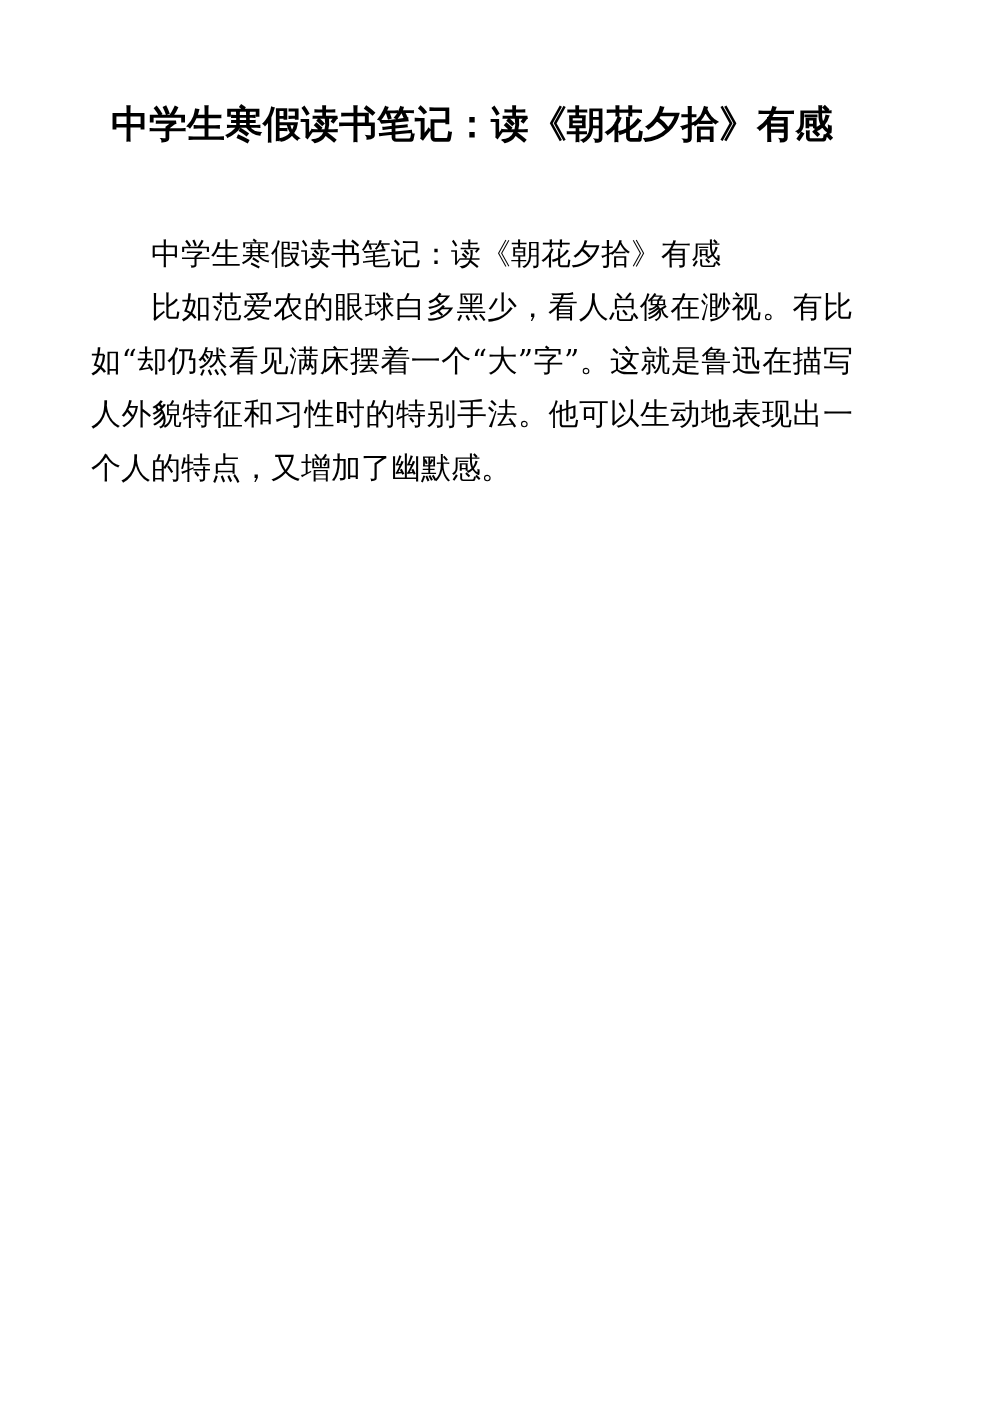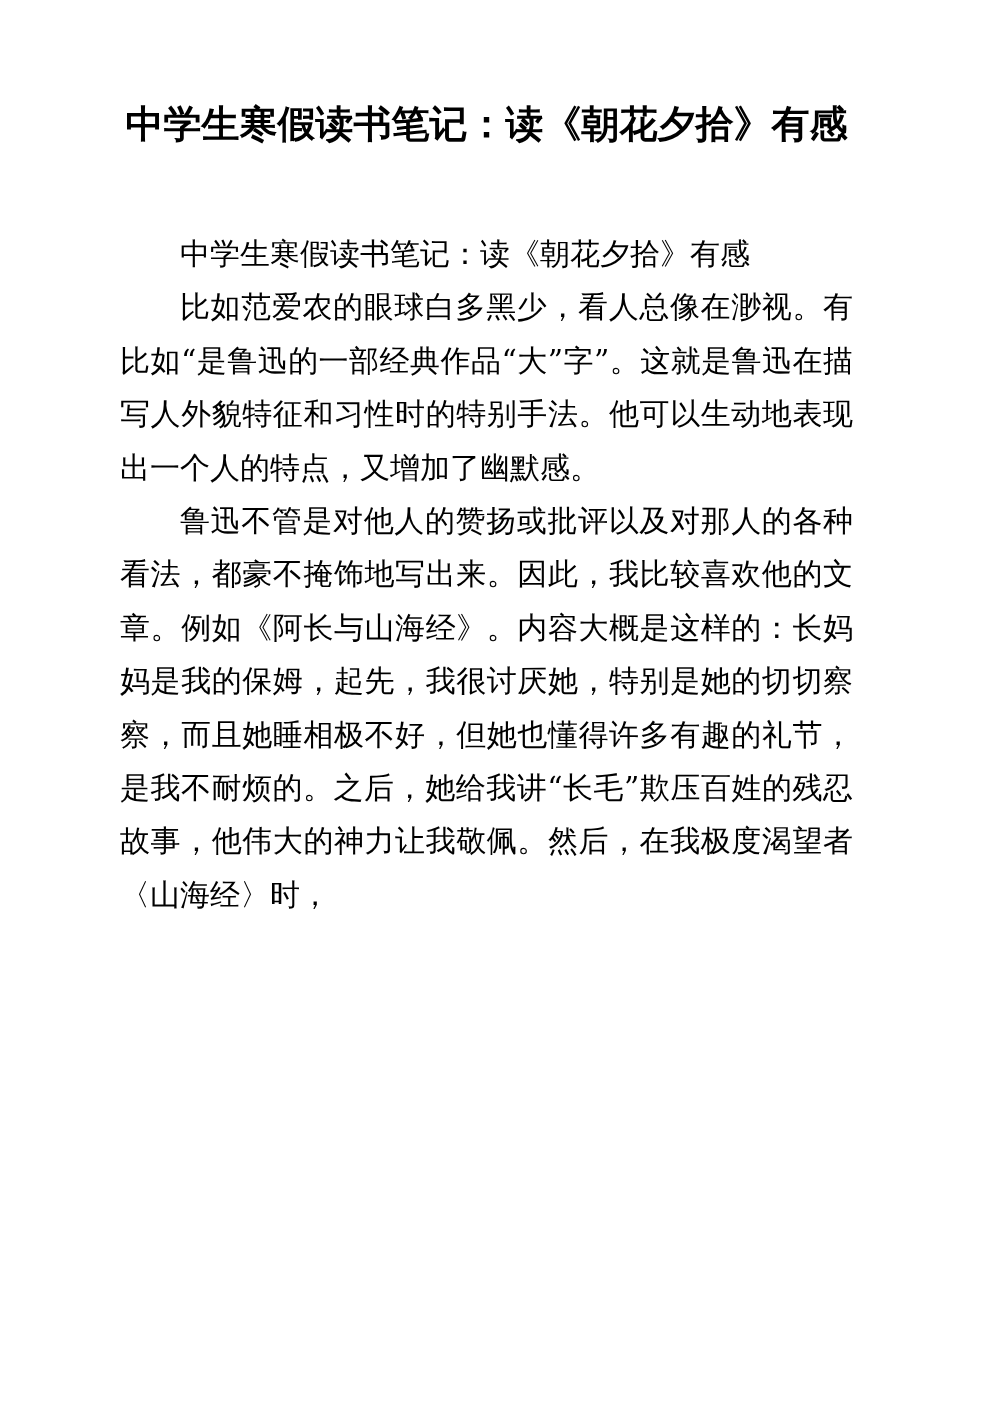--- a/index.html
+++ b/index.html
@@ -11,21 +11,21 @@
     width: 993px;
     height: 1404px;
     font-family: "DejaVu Serif", "Liberation Serif", serif;
     color: #000000;
     overflow: hidden;
   }
   .page {
     width: 993px;
     height: 1084px;
     box-sizing: border-box;
-    padding: 96px 140px 40px 120px;
+    padding: 96px 140px 40px 91px;
     position: relative;
   }
   .doc-title {
     font-family: "DejaVu Sans", "Liberation Sans", sans-serif;
     font-weight: bold;
     font-size: 38px;
     line-height: 1.5;
     text-align: center;
     margin: 0 0 74px 0;
     letter-spacing: 0px;
@@ -44,17 +44,16 @@
 </style>
 </head>
 <body>
 
 <div class="page">
 
   <h1 class="doc-title">中学生寒假读书笔记：读《朝花夕拾》有感</h1>
 
   <div class="body-text">
     <p>中学生寒假读书笔记：读《朝花夕拾》有感</p>
-    <p>比如范爱农的眼球白多黑少，看人总像在渺视。有比如“是鲁迅的一部经典作品“大”字”。这就是鲁迅在描写人外貌特征和习性时的特别手法。他可以生动地表现出一个人的特点，又增加了幽默感。</p>
-    <p>鲁迅不管是对他人的赞扬或批评以及对那人的各种看法，都豪不掩饰地写出来。因此，我比较喜欢他的文章。例如《阿长与山海经》。内容大概是这样的：长妈妈是我的保姆，起先，我很讨厌她，特别是她的切切察察，而且她睡相极不好，但她也懂得许多有趣的礼节，是我不耐烦的。之后，她给我讲“长毛”欺压百姓的残忍故事，他伟大的神力让我敬佩。然后，在我极度渴望者〈山海经〉时，</p>
+    <p>比如范爱农的眼球白多黑少，看人总像在渺视。有比如“却仍然看见满床摆着一个“大”字”。这就是鲁迅在描写人外貌特征和习性时的特别手法。他可以生动地表现出一个人的特点，又增加了幽默感。</p>
   </div>
 
 </div>
 
 </body></html>

